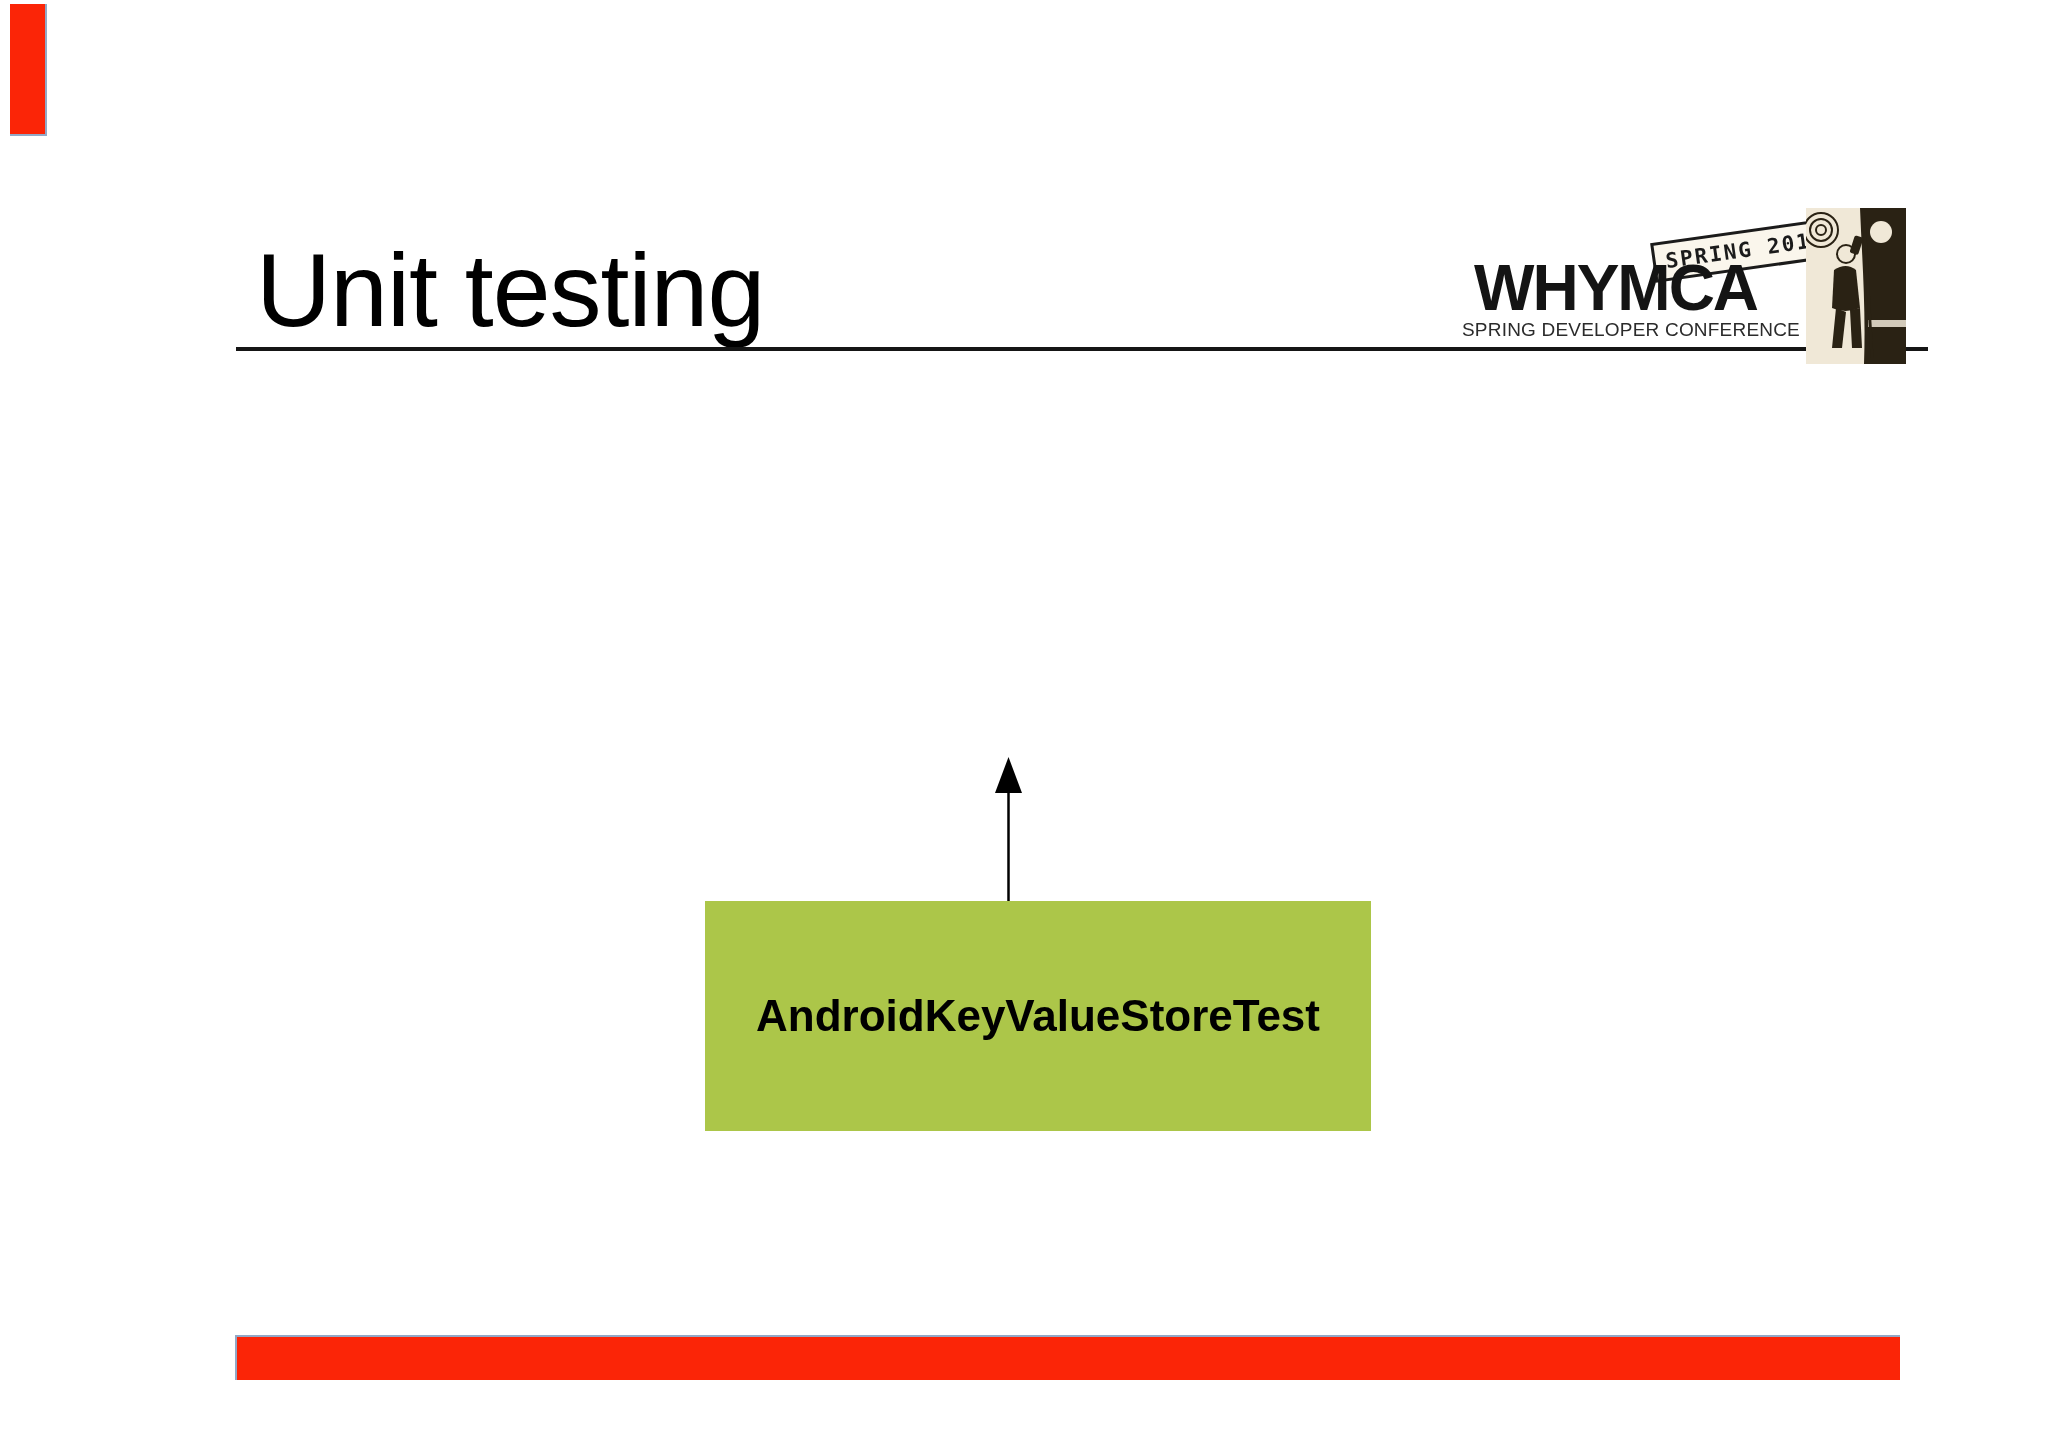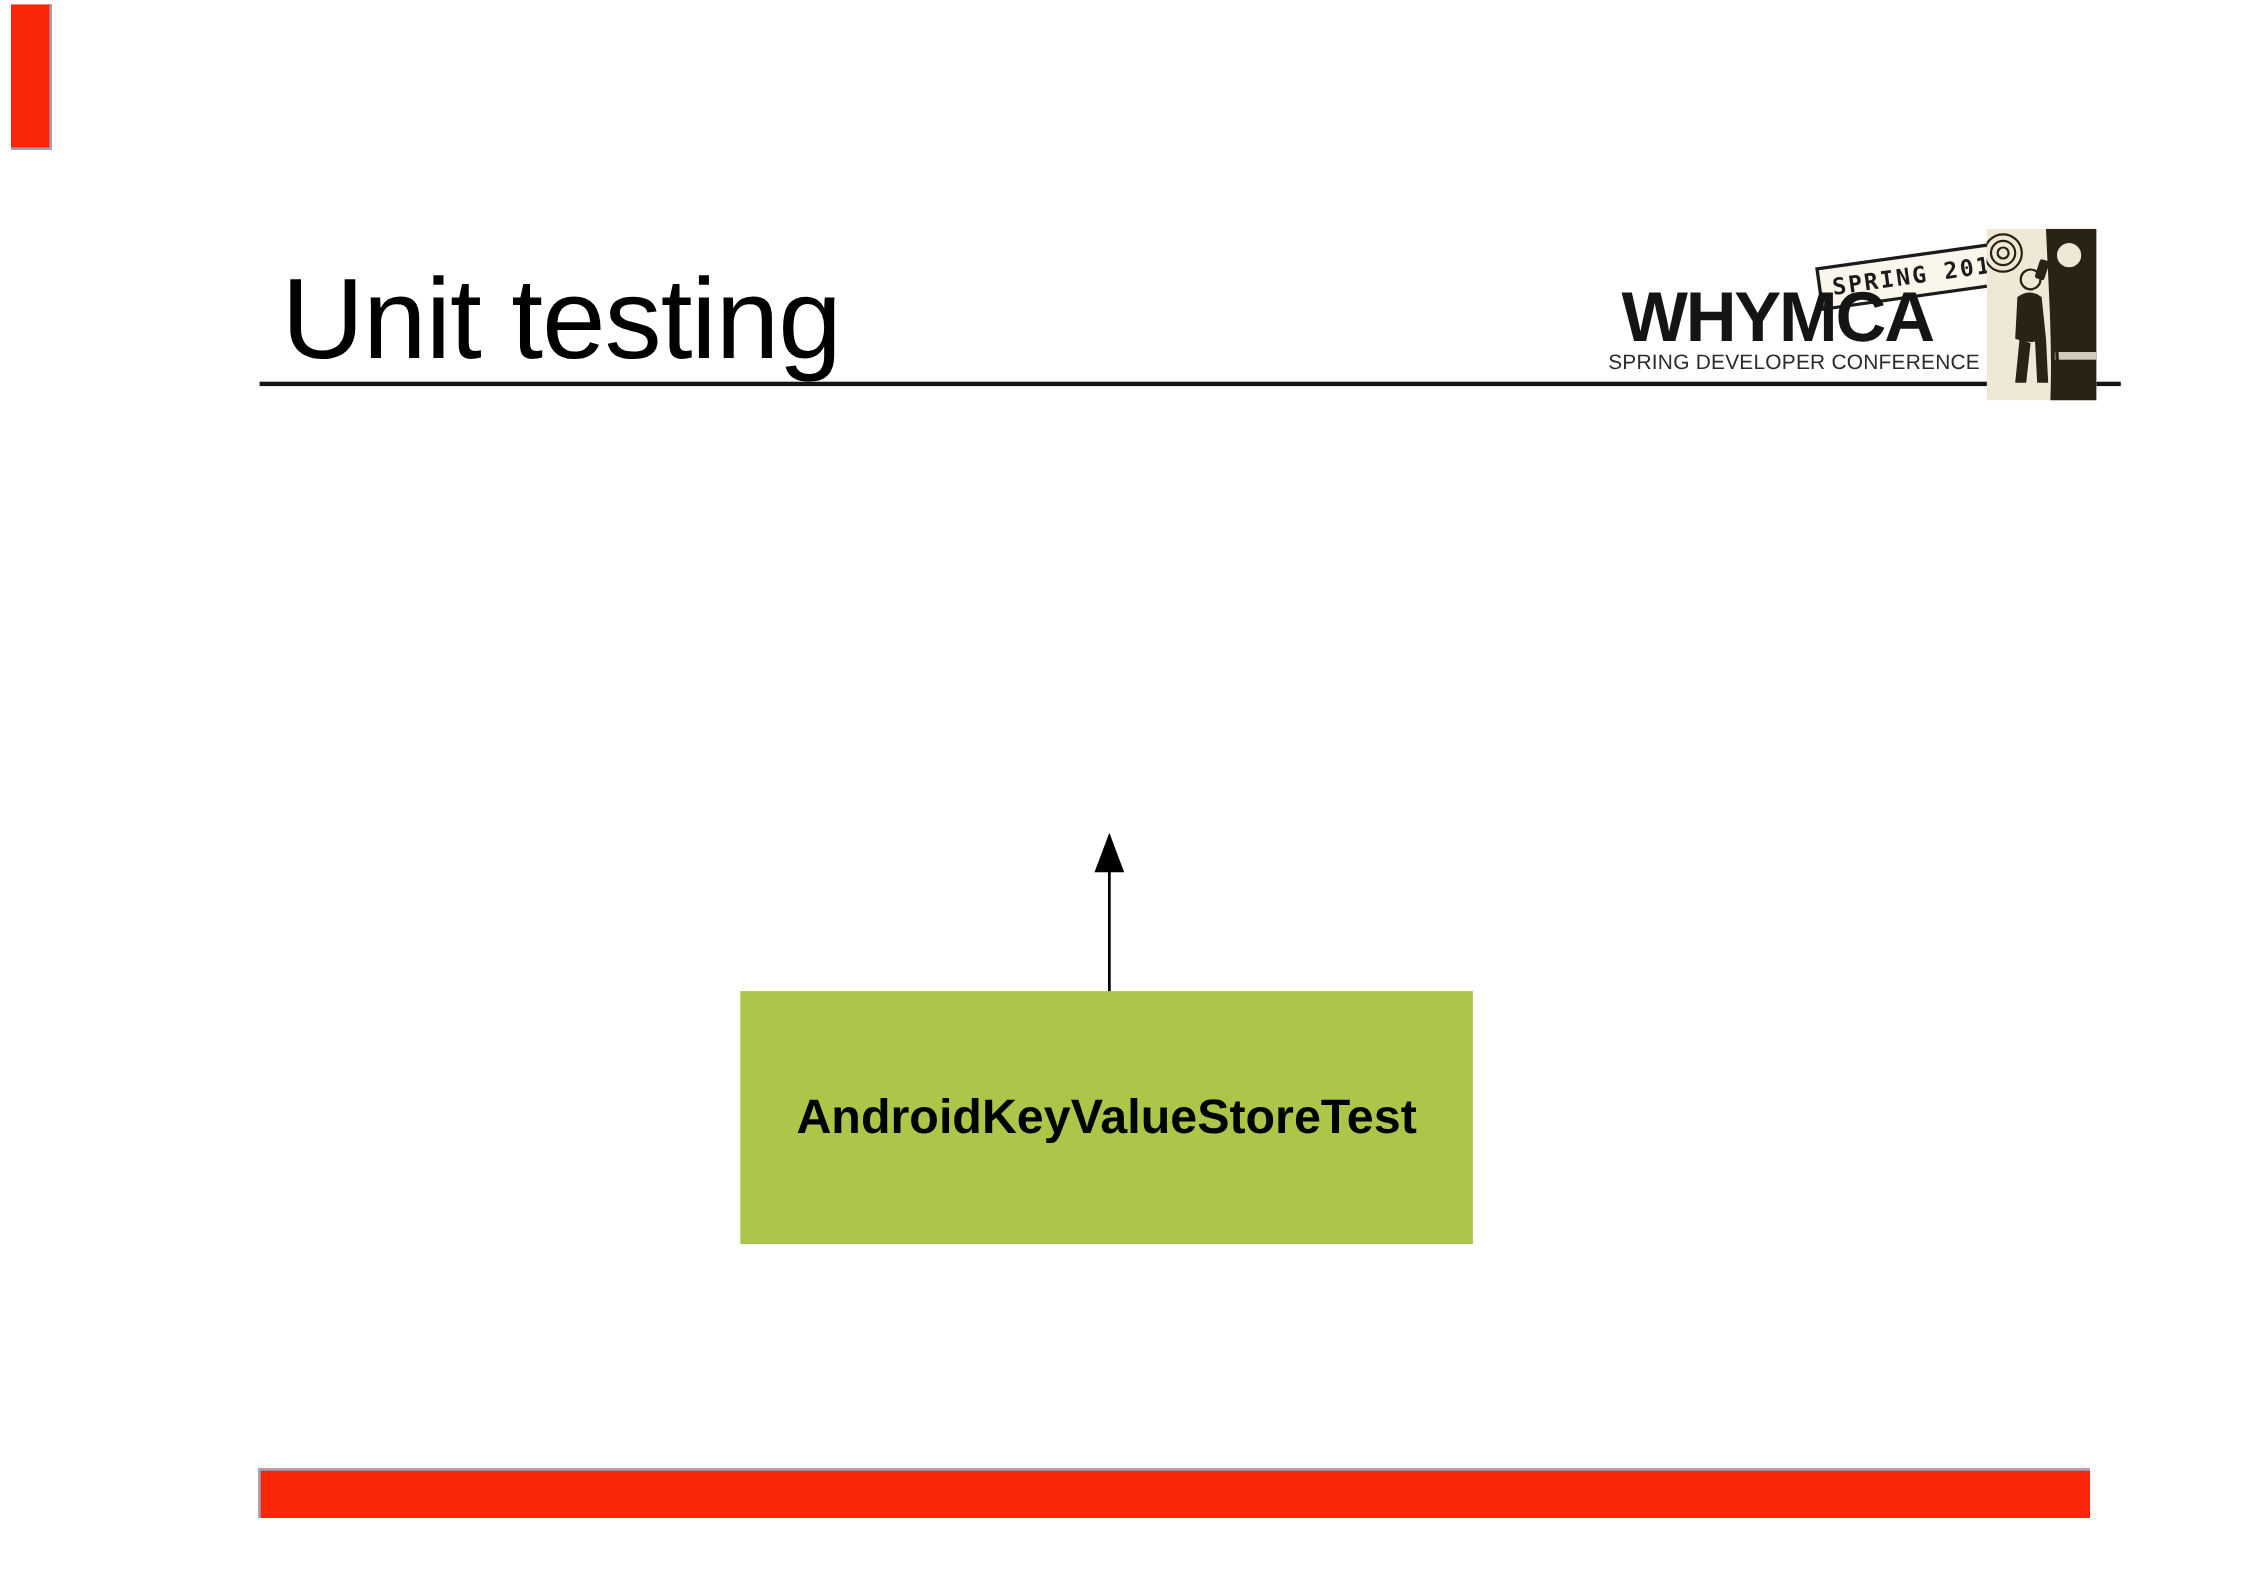--- a/index.html
+++ b/index.html
@@ -97,21 +97,21 @@
     background: var(--node-green, #ACC649);
     display: flex;
     align-items: center;
     justify-content: center;
     font-weight: 700;
     font-size: 44px;
     color: #000;
     text-align: center;
   }
   .node-top    { left: 733px; top: 527px; width: 536px; height: 230px; }
-  .node-bottom { left: 673px; top: 901px; width: 666px; height: 230px; }
+  .node-bottom { left: 705px; top: 901px; width: 666px; height: 230px; }
   
   .arrow {
     position: absolute;
     left: 989px; top: 755px;
     width: 40px; height: 150px;
   }
   
   .bottom-bar {
     position: absolute;
     left: 235px; top: 1335px;

